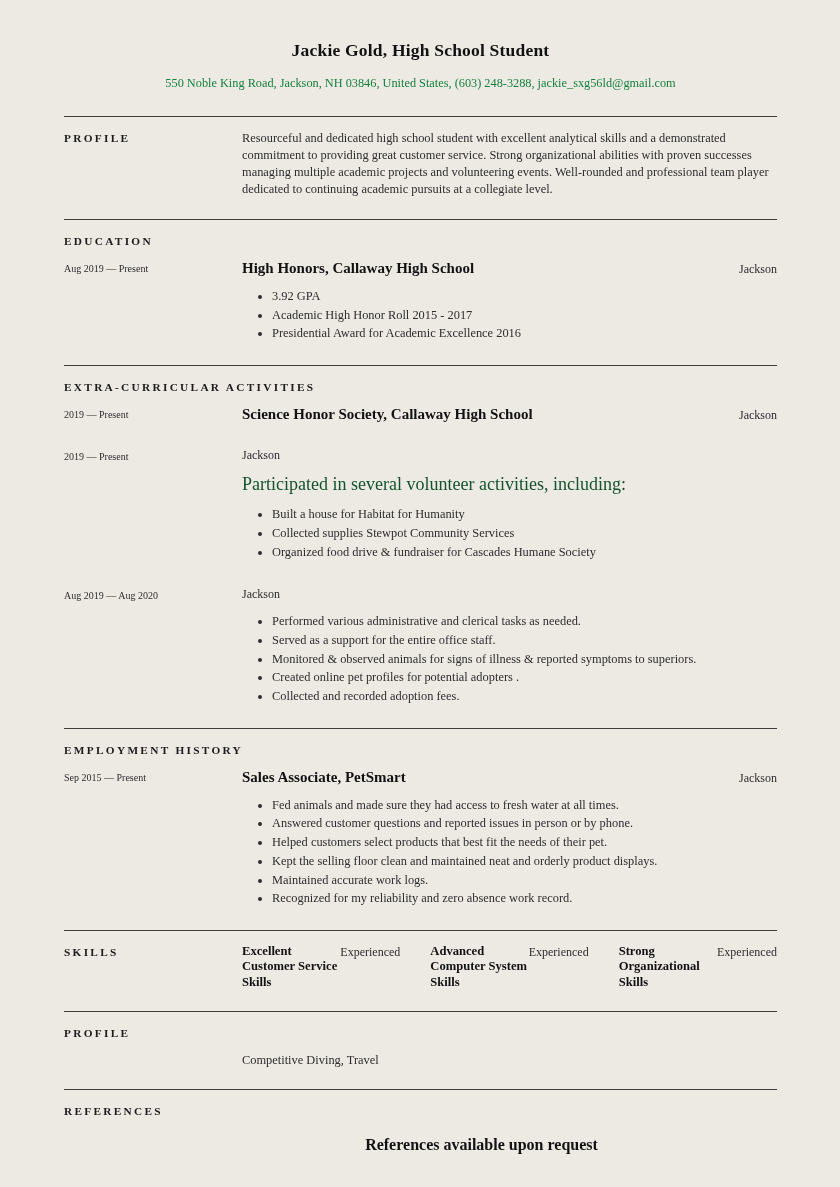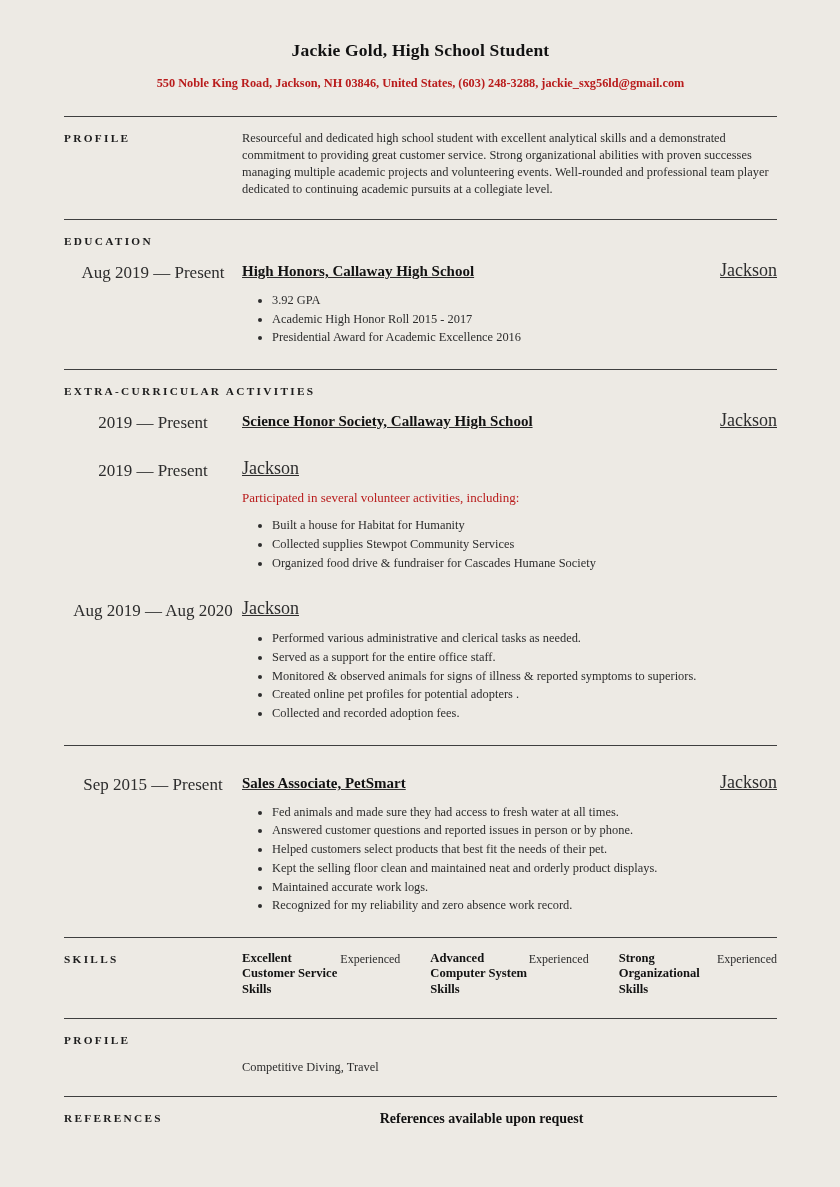--- a/index.html
+++ b/index.html
@@ -11,52 +11,52 @@
   .page {
     width:840px; min-height:1187px;
     padding:40px 63px 60px 64px;
     background:#edeae4;
   }
   .header { text-align:center; margin-bottom:25px; }
   .candidate-name {
     font-size:17.5px; font-weight:700; color:#121212;
     margin-bottom:15px; letter-spacing:.2px;
   }
-  .contact { font-size:12.3px; font-weight:700; color:#b91c1c; }
+  .contact { font-size:12.3px; font-weight:400; color:#15803d; }
 
   .section { border-top:1px solid #3f3f3f; padding:13px 0 21px; }
   .row { display:grid; grid-template-columns:178px 1fr; }
   .label {
     font-size:11.3px; font-weight:700; letter-spacing:2.3px;
     color:#1c1c1c; padding-top:2px; white-space:nowrap;
   }
   .para { font-size:12.4px; line-height:17px; color:#2d2d2d; }
 
   .entry-row { margin-top:13px; }
   .entry-row + .entry-row { margin-top:25px; }
-  .date { font-size:17px; color:#2d2d2d; padding-top:3px;text-align:center; }
-  .entry-head { display:flex; justify-content:space-between; align-items:baseline;text-decoration:underline; }
+  .date { font-size:10px; color:#2d2d2d; padding-top:3px; }
+  .entry-head { display:flex; justify-content:space-between; align-items:baseline; }
   .entry-title { font-size:15px; font-weight:700; color:#121212; }
-  .loc { font-size:18px; color:#2d2d2d; font-weight:400; }
+  .loc { font-size:12px; color:#2d2d2d; font-weight:400; }
 
   ul.bullets { margin:11px 0 0 0; padding-left:30px; }
   ul.bullets:empty { display:none; margin:0; }
   ul.bullets li { font-size:12.4px; line-height:16.2px; margin-bottom:2.5px; color:#2d2d2d; }
-  .intro { font-size:13px; margin-top:11px; color:#b91c1c; }
+  .intro { font-size:18px; margin-top:11px; color:#14532d; }
   .intro:empty { display:none; margin:0; }
 
   .skills-grid { display:grid; grid-template-columns:1fr 1fr 1fr; column-gap:30px; row-gap:10px; }
   .skill { display:flex; justify-content:space-between; align-items:flex-start; }
   .skill-name { font-size:12.6px; font-weight:700; color:#121212; max-width:62%; line-height:15.5px; }
   .skill-level { font-size:12px; color:#2d2d2d; padding-top:1px; }
 
   .hobbies-text { font-size:12.4px; color:#2d2d2d;margin-top:28px; }
   .refs-text {
-    font-size:14px; font-weight:700; color:#121212;
-    text-align:center; padding-right:56px; padding-top:1px;
+    font-size:16px; font-weight:700; color:#121212;
+    text-align:center; padding-right:56px; padding-top:1px;margin-top:32px;
   }
 </style>
 </head>
 <body>
 
 <div class="page">
 
   <div class="header">
     <div class="candidate-name">Jackie Gold, High School Student</div>
     <div class="contact">550 Noble King Road, Jackson, NH 03846, United States, (603) 248-3288, jackie_sxg56ld@gmail.com</div>
@@ -136,20 +136,24 @@
             <li>Served as a support for the entire office staff.</li>
             <li>Monitored &amp; observed animals for signs of illness &amp; reported symptoms to superiors.</li>
             <li>Created online pet profiles for potential adopters .</li>
             <li>Collected and recorded adoption fees.</li>
           </ul>
       </div>
     </div>
   </div>
 
   <div class="section">
+    <div class="row">
+      <div class="label">EMPLOYMENT HISTORY</div>
+      <div></div>
+    </div>
     <div class="row entry-row">
       <div class="date">Sep 2015 — Present</div>
       <div>
         <div class="entry-head">
           <span class="entry-title">Sales Associate, PetSmart</span>
           <span class="loc">Jackson</span>
         </div>
         <ul class="bullets">
             <li>Fed animals and made sure they had access to fresh water at all times.</li>
             <li>Answered customer questions and reported issues in person or by phone.</li>

